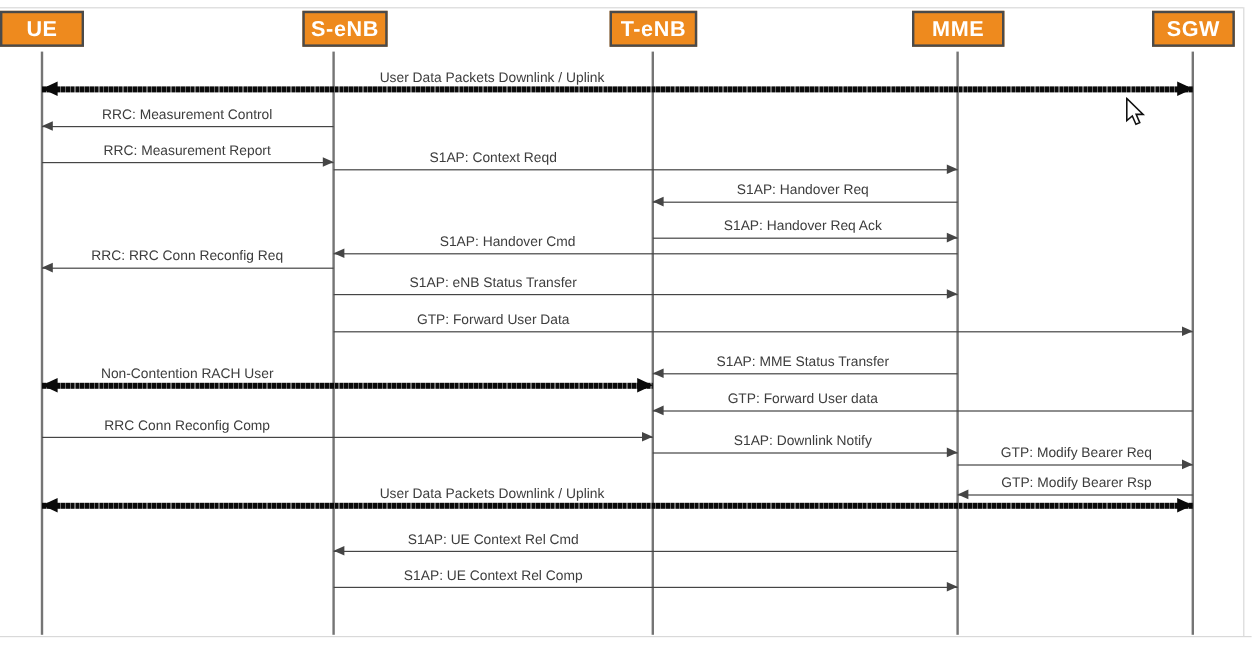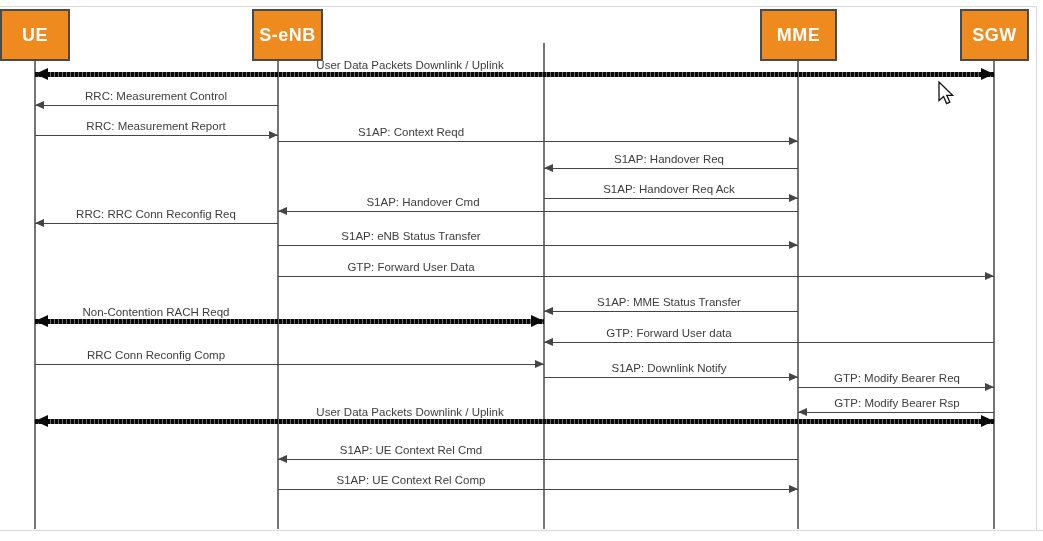--- a/index.html
+++ b/index.html
@@ -1,21 +1,21 @@
 <!DOCTYPE html>
 <html style="--entity-fill: #EE8A1E; --entity-border: #4A4A4A; --entity-text: #FFFFFF; --thin-line: #454545; --thick-line: #0A0A0A; --label-text: #3D3D3D; --lifeline: #757575; --frame: #D9D9D9; --bg: #FFFFFF;"><head>
 <meta charset="utf-8">
 <title>Sequence Diagram</title>
 <style>
   html,body{margin:0;padding:0;background:#fff;}
   body{width:1043px;height:541px;position:relative;overflow:hidden;
        font-family:"Liberation Sans","DejaVu Sans",sans-serif;}
   #stage{position:absolute;left:0;top:0;width:1043px;height:541px;background:var(--bg,#fff);}
   .frame-line{position:absolute;background:var(--frame,#d9d9d9);}
-  .entity-box{position:absolute;top:9px;height:52px;display:flex;align-items:center;justify-content:center;
+  .entity-box{position:absolute;top:9px;height:30px;display:flex;align-items:center;justify-content:center;
       background:var(--entity-fill,#ee8a1e);border:2px solid var(--entity-border,#4a4a4a);
       box-sizing:border-box;z-index:5;}
   .entity-label{color:var(--entity-text,#fff);font-size:18px;font-weight:600;letter-spacing:.5px;}
   .lifeline{position:absolute;width:2px;background:var(--lifeline,#757575);z-index:1;}
   .msg-line{position:absolute;height:1px;background:var(--thin-line,#454545);z-index:2;}
   .msg-line.thick{height:5px;background:repeating-linear-gradient(90deg,
       var(--thick-line,#0a0a0a) 0px,var(--thick-line,#0a0a0a) 3px,#6a6a6a 3px,#6a6a6a 4px);z-index:3;}
   .msg-label{position:absolute;transform:translateX(-50%);white-space:nowrap;
       font-size:11.5px;color:var(--label-text,#3d3d3d);z-index:4;line-height:13px;}
   .ah{position:absolute;width:0;height:0;z-index:4;}
@@ -42,20 +42,23 @@
   </svg>
 <div class="lifeline" style="left: 34px; top: 43px; height: 486px;"></div>
     <div class="entity-box" style="left: 0px; width: 70px;">
       <span class="entity-label">UE</span>
     </div>
     <div class="lifeline" style="left: 277px; top: 43px; height: 486px;"></div>
     <div class="entity-box" style="left: 252px; width: 71px; text-align: right;">
       <span class="entity-label">S-eNB</span>
     </div>
     <div class="lifeline" style="left: 543px; top: 43px; height: 486px;"></div>
+    <div class="entity-box" style="left: 508px; width: 73px;">
+      <span class="entity-label">T-eNB</span>
+    </div>
     <div class="lifeline" style="left: 797px; top: 43px; height: 486px;"></div>
     <div class="entity-box" style="left: 760px; width: 77px;">
       <span class="entity-label">MME</span>
     </div>
     <div class="lifeline" style="left: 993px; top: 43px; height: 486px;"></div>
     <div class="entity-box" style="left: 960px; width: 69px;">
       <span class="entity-label">SGW</span>
     </div>
     <div class="msg-line thick" style="left: 35px; width: 959px; top: 72px;"></div>
     <div class="ah thick left" style="top: 68px; left: 35px;"></div>
@@ -87,21 +90,21 @@
     <div class="msg-label" style="left: 411px; top: 230px;">S1AP: eNB Status Transfer</div>
     <div class="msg-line" style="left: 278px; width: 716px; top: 276px;"></div>
     <div class="ah thin right" style="top: 272px; left: 985px;"></div>
     <div class="msg-label" style="left: 411px; top: 261px;">GTP: Forward User Data</div>
     <div class="msg-line" style="left: 544px; width: 254px; top: 311px;"></div>
     <div class="ah thin left" style="top: 307px; left: 544px;"></div>
     <div class="msg-label" style="left: 669px; top: 296px; text-align: right;">S1AP: MME Status Transfer</div>
     <div class="msg-line thick" style="left: 35px; width: 509px; top: 319px;"></div>
     <div class="ah thick left" style="top: 315px; left: 35px;"></div>
     <div class="ah thick right" style="top: 315px; left: 531px;"></div>
-    <div class="msg-label" style="left: 156px; top: 306px;">Non-Contention RACH Reqd</div>
+    <div class="msg-label" style="left: 156px; top: 306px;">Non-Contention RACH User</div>
     <div class="msg-line" style="left: 544px; width: 450px; top: 342px;"></div>
     <div class="ah thin left" style="top: 338px; left: 544px;"></div>
     <div class="msg-label" style="left: 669px; top: 327px;">GTP: Forward User data</div>
     <div class="msg-line" style="left: 35px; width: 509px; top: 364px;"></div>
     <div class="ah thin right" style="top: 360px; left: 535px;"></div>
     <div class="msg-label" style="left: 156px; top: 349px;">RRC Conn Reconfig Comp</div>
     <div class="msg-line" style="left: 544px; width: 254px; top: 377px;"></div>
     <div class="ah thin right" style="top: 373px; left: 789px;"></div>
     <div class="msg-label" style="left: 669px; top: 362px;">S1AP: Downlink Notify</div>
     <div class="msg-line" style="left: 798px; width: 196px; top: 387px;"></div>

